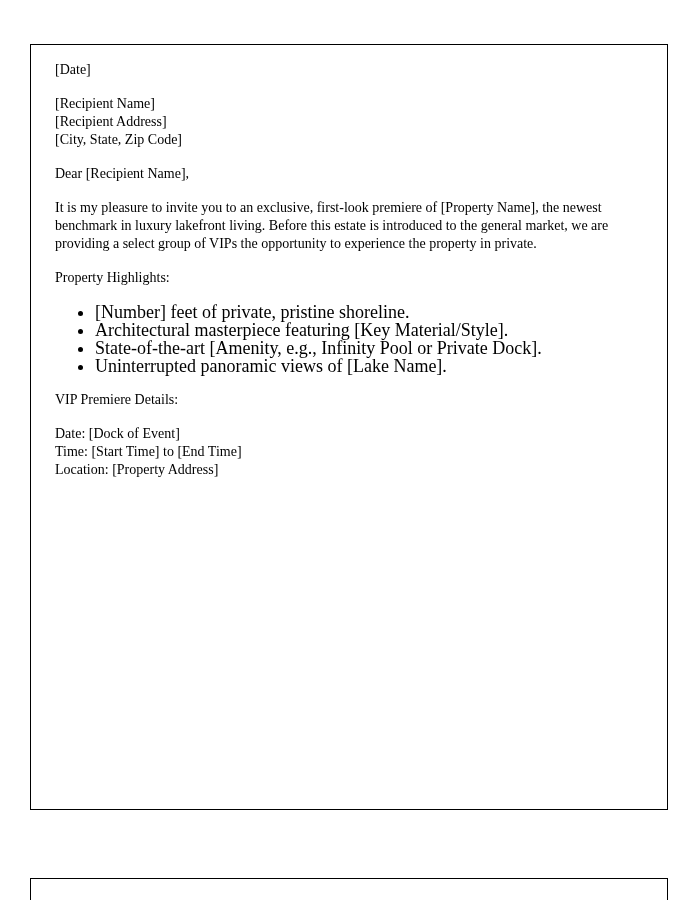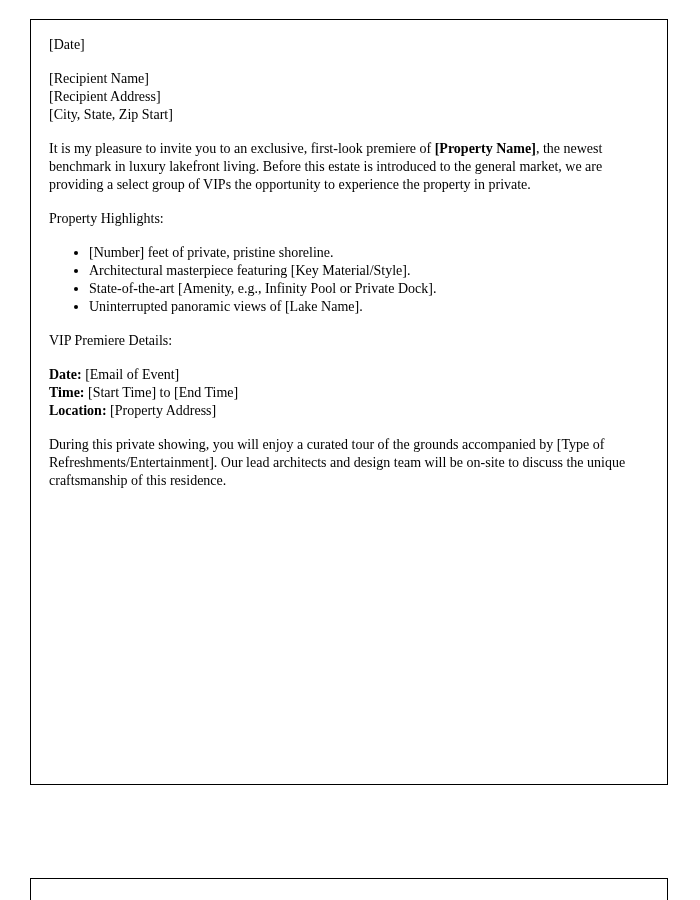--- a/index.html
+++ b/index.html
@@ -10,68 +10,68 @@
   }
   body {
     position: relative;
     overflow: hidden;
     font-family: "Liberation Serif", serif;
     color: #000000;
   }
   .page-frame {
     position: absolute;
     left: 30px;
-    top: 19px;
+    top: 44px;
     width: 638px;
     height: 766px;
     border: 1px solid #000000;
     background: #ffffff;
-    padding: 16px 18px 0 18px;
+    padding: 16px 18px 0 24px;
   }
   .next-page-frame {
     position: absolute;
     left: 30px;
     top: 878px;
     width: 638px;
     height: 60px;
     border: 1px solid #000000;
     background: #ffffff;
   }
   .letter-body p {
     font-size: 14px;
     line-height: 18px;
     margin: 0 0 16px 0;
   }
   .letter-body p.heading {
     font-weight: normal;
   }
   .letter-body ul {
-    font-size: 14px;
+    font-size: 18px;
     line-height: 18px;
     margin: 0 0 16px 0;
     padding-left: 40px;
     list-style-type: disc;
   }
   .letter-body strong {
-    font-weight: bold;
+    font-weight: normal;
   }
 </style>
 </head>
 <body>
 
 <div class="page-frame">
   <div class="letter-body">
       <p><span>[Date]</span></p>
-      <p><span>[Recipient Name]</span><br><span>[Recipient Address]</span><br><span>[City, State, Zip Start]</span></p>
+      <p><span>[Recipient Name]</span><br><span>[Recipient Address]</span><br><span>[City, State, Zip Code]</span></p>
+      <p><span>Dear [Recipient Name],</span></p>
       <p><span>It is my pleasure to invite you to an exclusive, first-look premiere of </span><strong>[Property Name]</strong><span>, the newest benchmark in luxury lakefront living. Before this estate is introduced to the general market, we are providing a select group of VIPs the opportunity to experience the property in private.</span></p>
       <p class="heading">Property Highlights:</p>
       <ul>
         <li>[Number] feet of private, pristine shoreline.</li>
         <li>Architectural masterpiece featuring [Key Material/Style].</li>
         <li>State-of-the-art [Amenity, e.g., Infinity Pool or Private Dock].</li>
         <li>Uninterrupted panoramic views of [Lake Name].</li>
       </ul>
       <p class="heading">VIP Premiere Details:</p>
-      <p><strong>Date:</strong><span> [Email of Event]</span><br><strong>Time:</strong><span> [Start Time] to [End Time]</span><br><strong>Location:</strong><span> [Property Address]</span></p>
-      <p><span>During this private showing, you will enjoy a curated tour of the grounds accompanied by [Type of Refreshments/Entertainment]. Our lead architects and design team will be on-site to discuss the unique craftsmanship of this residence.</span></p>
+      <p><strong>Date:</strong><span> [Dock of Event]</span><br><strong>Time:</strong><span> [Start Time] to [End Time]</span><br><strong>Location:</strong><span> [Property Address]</span></p>
     </div>
 </div>
 <div class="next-page-frame"></div>
 
 </body></html>

